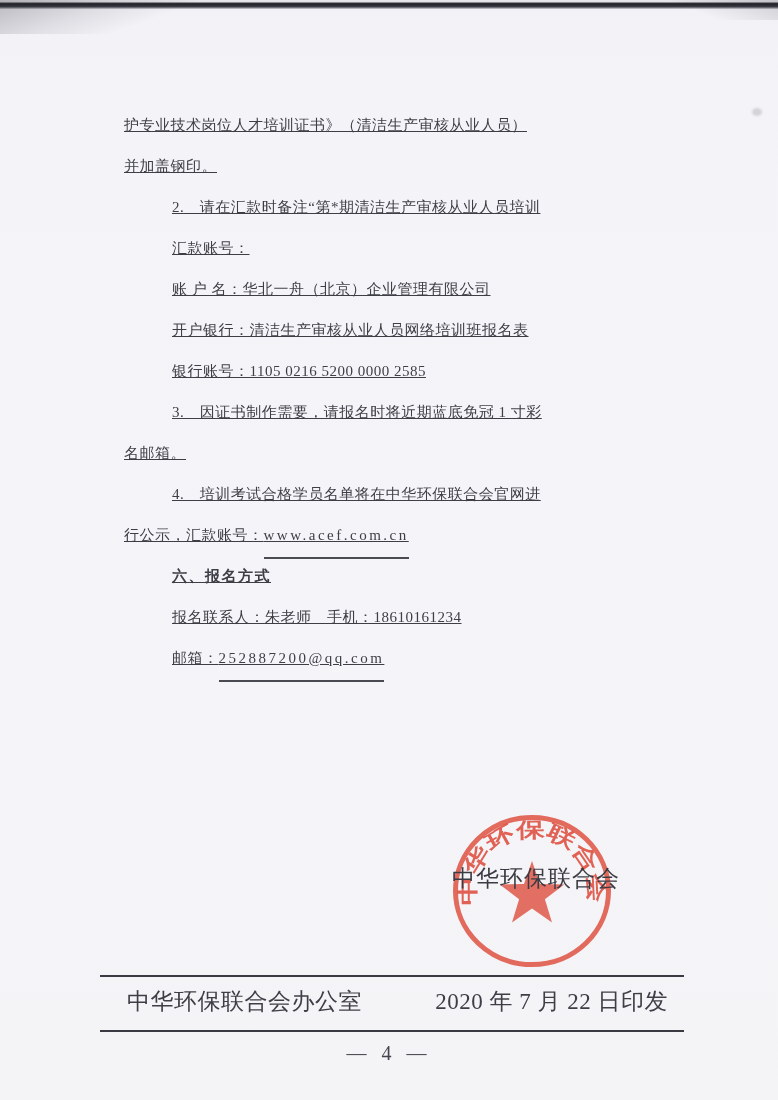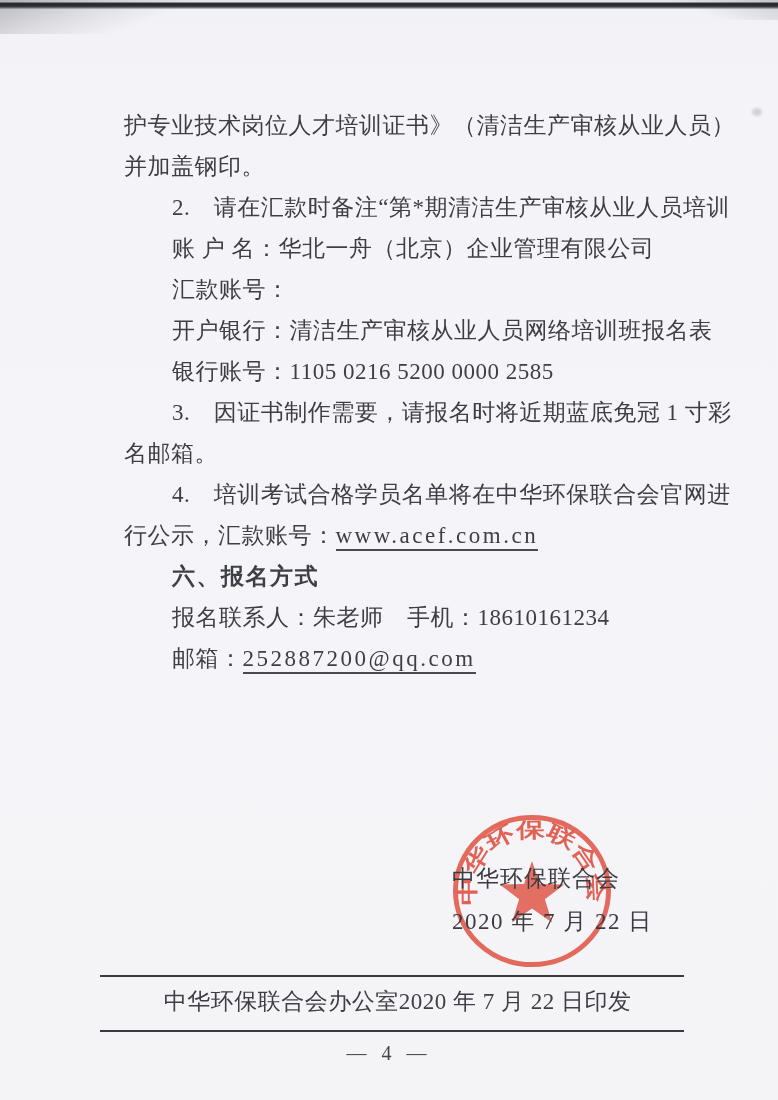--- a/index.html
+++ b/index.html
@@ -24,30 +24,30 @@
   }
   .scan-top-right{
     position:absolute;top:0;right:0;width:120px;height:20px;
     background:linear-gradient(200deg,rgba(40,40,50,0.18) 0%,rgba(40,40,50,0) 65%);
   }
   .content{
     position:absolute;left:124px;top:112px;width:560px;
     color:#3e3e46;
   }
   .bodyline{
-    height:41px;font-size:23px;line-height:27px;
-    white-space:pre;letter-spacing:0.5px;
+    height:41px;font-size:15px;line-height:27px;
+    white-space:pre;letter-spacing:0.5px;text-decoration:underline;
   }
   .indent{padding-left:48px;}
   .bold{font-weight:700;letter-spacing:1.5px;}
   .spacer{height:24px;}
   .doclink{
     letter-spacing:2.5px;
     border-bottom:2px solid #4a4a52;
-    padding-bottom:1px;
+    padding-bottom:14px;
   }
   .sig-org{
     position:absolute;left:452px;top:863px;
     font-size:23px;color:#3b3b43;letter-spacing:1px;white-space:pre;z-index:3;
   }
   .sig-date{
     position:absolute;left:452px;top:906px;
     font-size:23px;color:#3b3b43;letter-spacing:1.5px;white-space:pre;z-index:3;
   }
   .seal{
@@ -55,21 +55,21 @@
     opacity:0.92;
   }
   .footer-rule{
     position:absolute;left:100px;width:584px;height:2px;background:#3a3a42;
   }
   .rule-top{top:975px;}
   .rule-bottom{top:1030px;}
   .footer-row{
     position:absolute;left:100px;top:986px;width:584px;box-sizing:border-box;
     padding:0 16px 0 27px;
-    display:flex;justify-content:center;align-items:flex-start;
+    display:flex;justify-content:space-between;align-items:flex-start;
     font-size:23px;color:#3e3e46;white-space:pre;letter-spacing:0.5px;
   }
   .page-num{
     position:absolute;left:0;top:1042px;width:778px;
     text-align:center;font-size:20px;color:#44444c;letter-spacing:5px;white-space:pre;
   }
   .smudge{
     position:absolute;left:752px;top:108px;width:10px;height:8px;border-radius:50%;
     background:rgba(150,150,160,0.35);filter:blur(1px);
   }
@@ -81,22 +81,22 @@
 
   <div class="scan-top"></div>
   <div class="scan-top-left"></div>
   <div class="scan-top-right"></div>
   <div class="smudge"></div>
 
   <div class="content">
     <div class="bodyline">护专业技术岗位人才培训证书》（清洁生产审核从业人员）</div>
     <div class="bodyline">并加盖钢印。</div>
     <div class="bodyline indent">2.　请在汇款时备注“第*期清洁生产审核从业人员培训</div>
+    <div class="bodyline indent">汇款账号：</div>
     <div class="bodyline indent">账 户 名：华北一舟（北京）企业管理有限公司</div>
-    <div class="bodyline indent">汇款账号：</div>
     <div class="bodyline indent">开户银行：清洁生产审核从业人员网络培训班报名表</div>
     <div class="bodyline indent">银行账号：1105 0216 5200 0000 2585</div>
     <div class="bodyline indent">3.　因证书制作需要，请报名时将近期蓝底免冠 1 寸彩</div>
     <div class="bodyline">名邮箱。</div>
     <div class="bodyline indent">4.　培训考试合格学员名单将在中华环保联合会官网进</div>
     <div class="bodyline"><span>行公示，汇款账号：</span><span class="doclink">www.acef.com.cn</span></div>
     <div class="bodyline indent bold">六、报名方式</div>
     <div class="bodyline indent">报名联系人：朱老师　手机：18610161234</div>
     <div class="bodyline indent"><span>邮箱：</span><span class="doclink">252887200@qq.com</span></div>
     <div class="spacer"></div>
@@ -105,21 +105,20 @@
   <svg class="seal" viewBox="0 0 164 158" aria-hidden="true">
     <ellipse cx="82" cy="79" rx="76.5" ry="73.5" fill="none" stroke="#dd4433" stroke-width="5" opacity="0.85"></ellipse>
     <path id="sealArc" d="M 27 93 A 57 54 0 1 1 137 93" fill="none"></path>
     <text font-size="21" fill="#dd4433" opacity="0.9" font-weight="700">
       <textPath href="#sealArc" startOffset="0" textLength="200" lengthAdjust="spacingAndGlyphs">中华环保联合会</textPath>
     </text>
     <polygon points="82,49 90,72 114.3,72.5 94.9,87.2 102,110.5 82,96.6 62,110.5 69.1,87.2 49.7,72.5 74,72" fill="#dd4433" opacity="0.82"></polygon>
   </svg>
 
   <div class="sig-org">中华环保联合会</div>
-  <div class="sig-date">2020 年 7 月 22 日</div>
 
   <div class="footer-rule rule-top"></div>
   <div class="footer-row">
     <span>中华环保联合会办公室</span>
     <span>2020 年 7 月 22 日印发</span>
   </div>
   <div class="footer-rule rule-bottom"></div>
 
   <div class="page-num">— 4 —</div>
 

